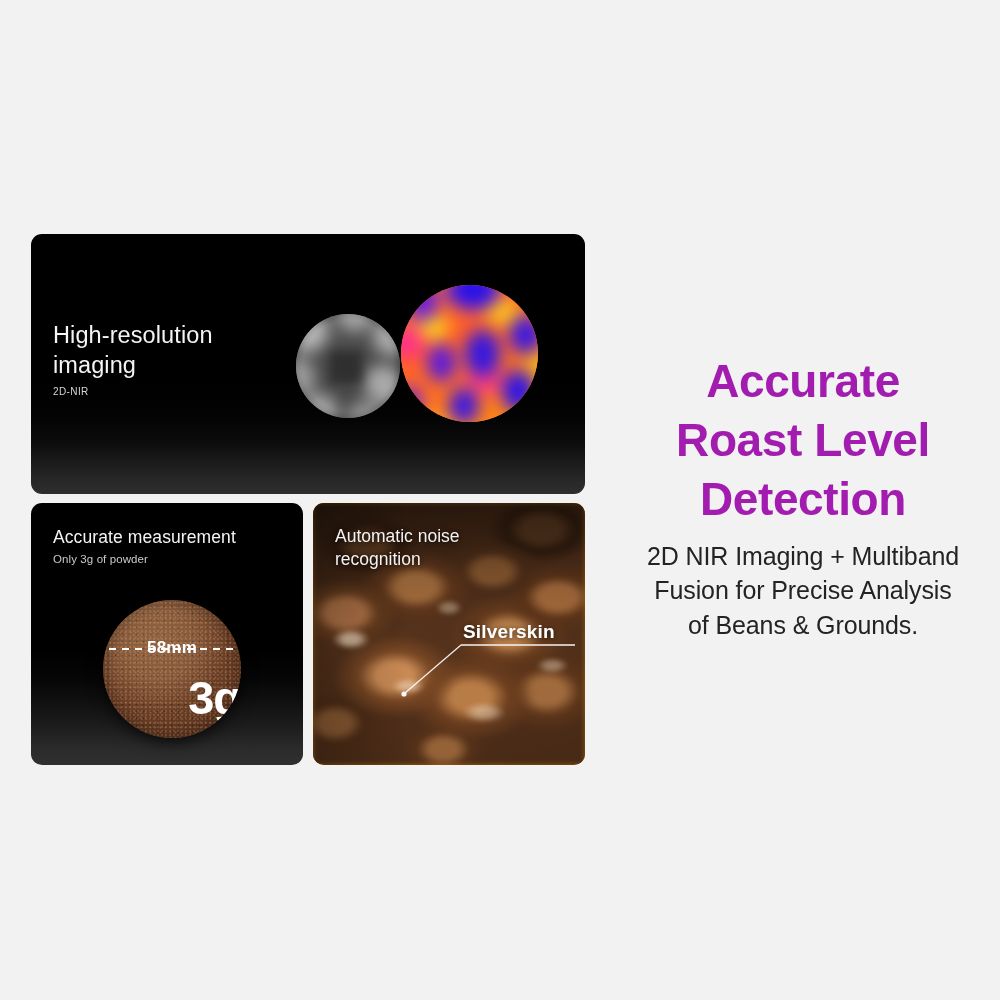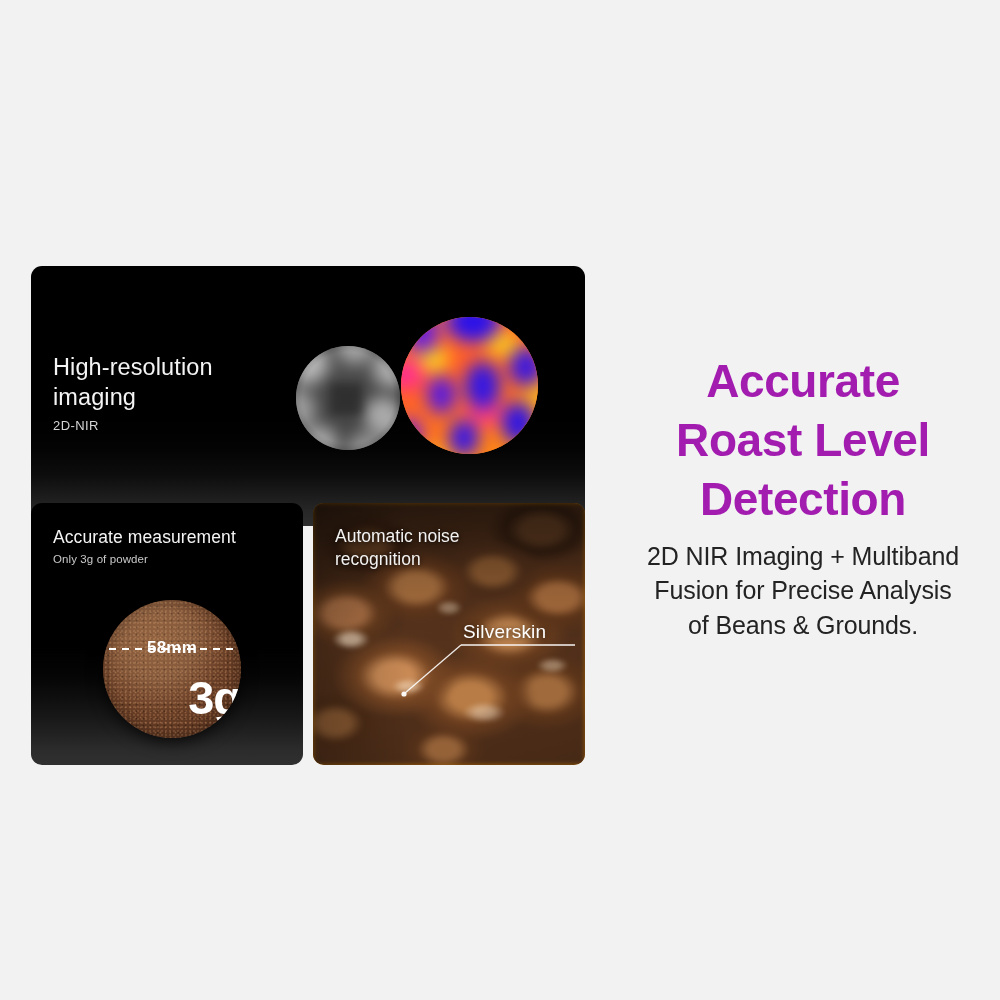--- a/index.html
+++ b/index.html
@@ -38,39 +38,38 @@
     height: 260px;
     background:
       linear-gradient(to bottom,
         #000000 0%,
         #000000 58%,
         #030303 70%,
         #0c0c0c 80%,
         #1b1b1b 88%,
         #282828 95%,
         #2e2e2e 100%);
-    margin-top: 32px;
   }
   #card-imaging .headline {
     position: absolute;
     left: 22px;
     top: 86px;
     color: #f4f4f4;
     font-size: 23.5px;
     line-height: 1.28;
     font-weight: 400;
     letter-spacing: .1px;
     white-space: pre-line;
   }
   #card-imaging .subline {
     position: absolute;
     left: 22px;
     top: 152px;
     color: #d6d6d6;
-    font-size: 13px;
+    font-size: 10px;
     font-weight: 400;
     letter-spacing: .4px;
   }
 
   
   .gray-sphere {
     position: absolute;
     left: 296px;
     top: 314px;
     width: 104px;
@@ -309,21 +308,21 @@
     font-weight: 400;
     white-space: pre-line;
     text-shadow: 0 1px 5px rgba(0,0,0,.75);
   }
   .callout-label {
     position: absolute;
     left: 150px;
     top: 118px;
     color: #ffffff;
     font-size: 19px;
-    font-weight: 400;
+    font-weight: 700;
     letter-spacing: .2px;
     text-shadow: 0 1px 6px rgba(0,0,0,.8);
   }
   .callout-svg {
     position: absolute;
     left: 0; top: 0;
     width: 272px;
     height: 262px;
     pointer-events: none;
   }

